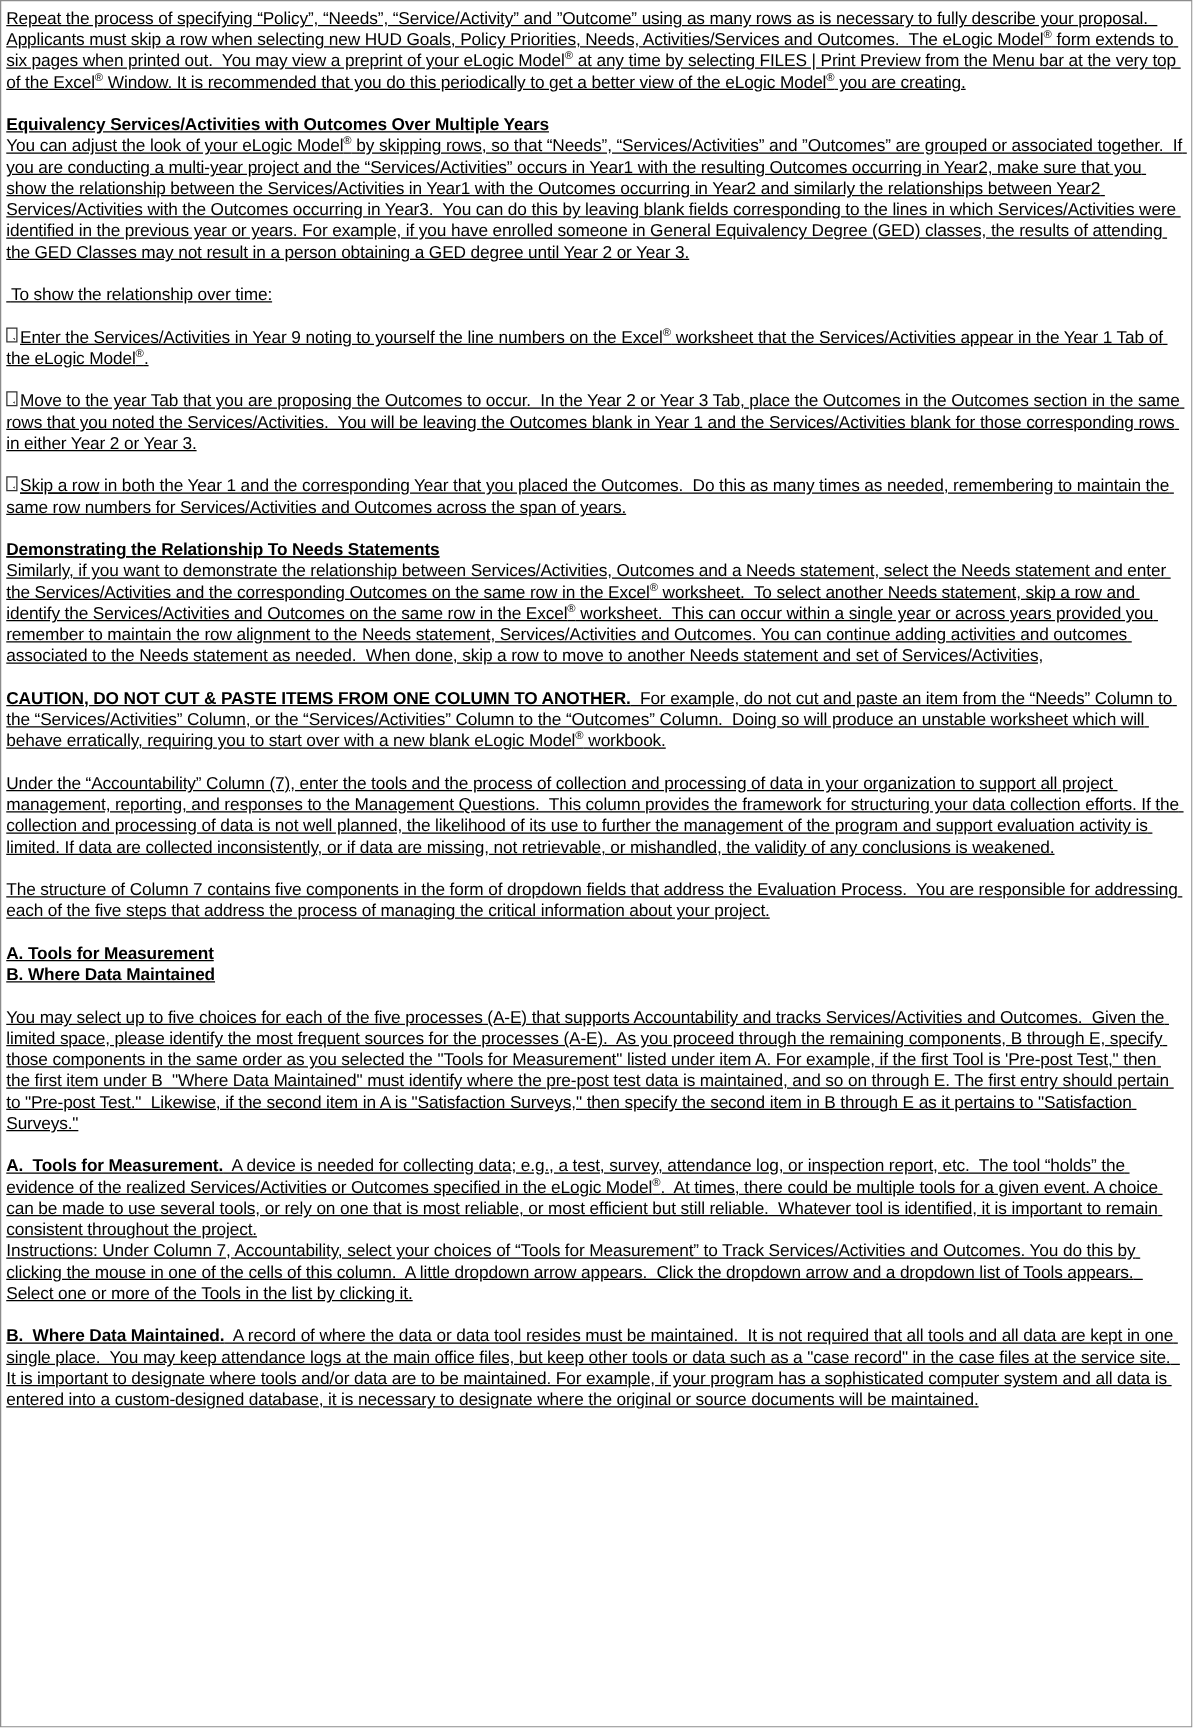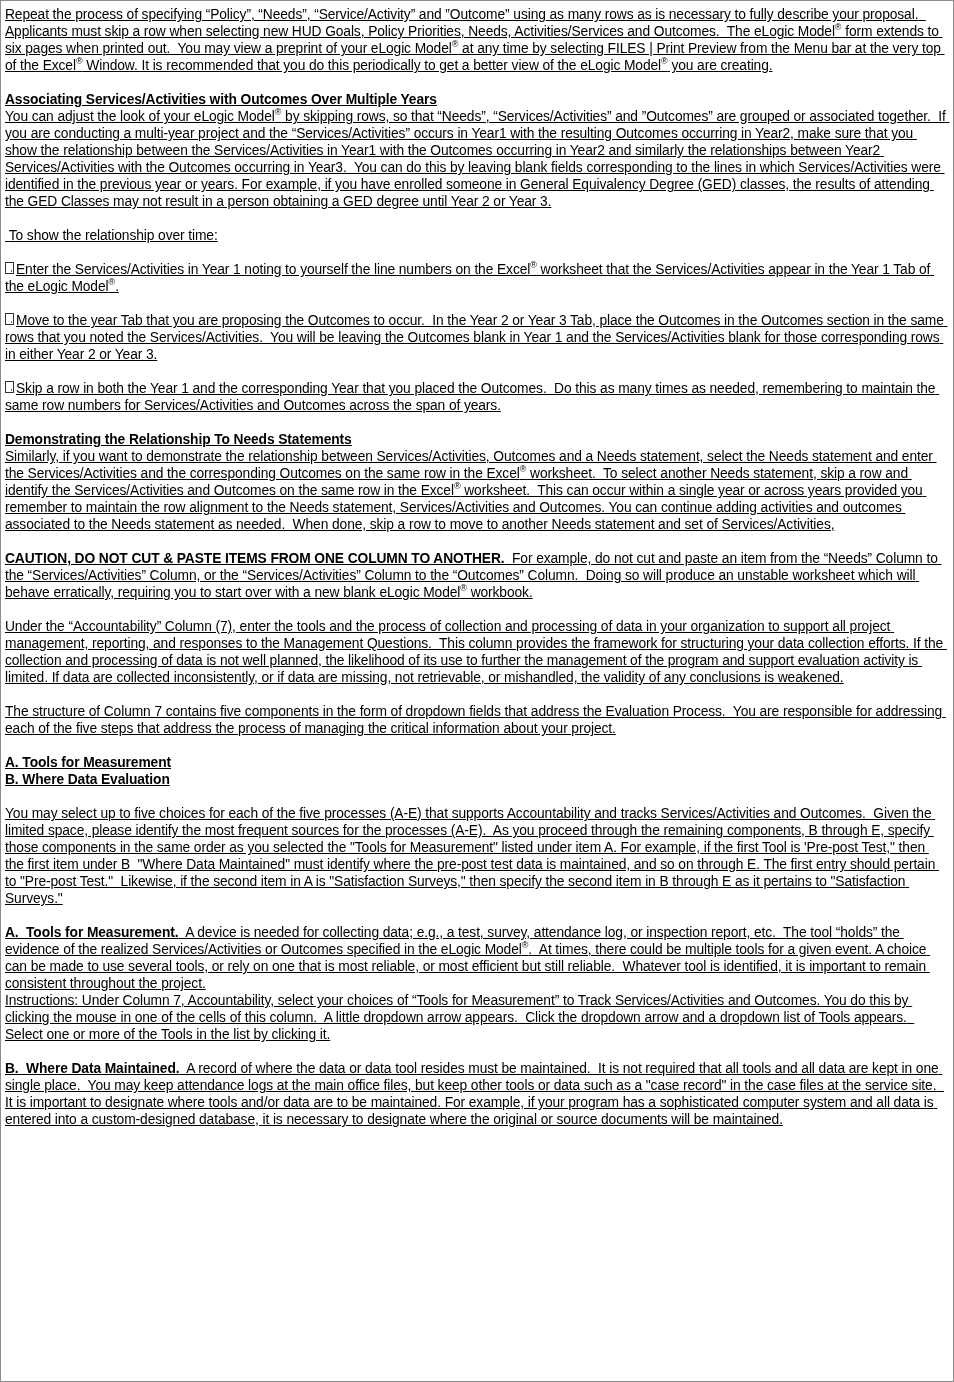--- a/index.html
+++ b/index.html
@@ -26,42 +26,42 @@
     background-position:1.5px 2.5px,4px 6.5px;
     background-repeat:no-repeat;
   }
 </style>
 </head>
 <body>
 
 <main class="page" style="background: rgb(255, 255, 255); border-color: rgb(140, 140, 140); color: rgb(0, 0, 0);">
     <div class="para body-para"><span class="run">Repeat the process of specifying “Policy”, “Needs”, “Service/Activity” and ”Outcome” using as many rows as is necessary to fully describe your proposal.  Applicants must skip a row when selecting new HUD Goals, Policy Priorities, Needs, Activities/Services and Outcomes.  The eLogic Model</span><sup class="run">®</sup><span class="run"> form extends to six pages when printed out.  You may view a preprint of your eLogic Model</span><sup class="run">®</sup><span class="run"> at any time by selecting FILES | Print Preview from the Menu bar at the very top of the Excel</span><sup class="run">®</sup><span class="run"> Window. It is recommended that you do this periodically to get a better view of the eLogic Model</span><sup class="run">®</sup><span class="run"> you are creating.</span></div>
     <div class="spacer"></div>
-    <div class="para heading"><span class="run b">Associating Services/Activities with Outcomes Over Multiple Years</span></div>
+    <div class="para heading"><span class="run b">Equivalency Services/Activities with Outcomes Over Multiple Years</span></div>
     <div class="para body-para"><span class="run">You can adjust the look of your eLogic Model</span><sup class="run">®</sup><span class="run"> by skipping rows, so that “Needs”, “Services/Activities” and ”Outcomes” are grouped or associated together.  If you are conducting a multi-year project and the “Services/Activities” occurs in Year1 with the resulting Outcomes occurring in Year2, make sure that you show the relationship between the Services/Activities in Year1 with the Outcomes occurring in Year2 and similarly the relationships between Year2 Services/Activities with the Outcomes occurring in Year3.  You can do this by leaving blank fields corresponding to the lines in which Services/Activities were identified in the previous year or years. For example, if you have enrolled someone in General Equivalency Degree (GED) classes, the results of attending the GED Classes may not result in a person obtaining a GED degree until Year 2 or Year 3.</span></div>
     <div class="spacer"></div>
     <div class="para body-para"><span class="run"> To show the relationship over time:</span></div>
     <div class="spacer"></div>
-    <div class="para body-para"><span class="missing-glyph"></span><span class="run">Enter the Services/Activities in Year 1 noting to yourself the line numbers on the Excel</span><sup class="run">®</sup><span class="run"> worksheet that the Services/Activities appear in the Year 1 Tab of the eLogic Model</span><sup class="run">®</sup><span class="run">.</span></div>
+    <div class="para body-para"><span class="missing-glyph"></span><span class="run">Enter the Services/Activities in Year 9 noting to yourself the line numbers on the Excel</span><sup class="run">®</sup><span class="run"> worksheet that the Services/Activities appear in the Year 1 Tab of the eLogic Model</span><sup class="run">®</sup><span class="run">.</span></div>
     <div class="spacer"></div>
     <div class="para body-para"><span class="missing-glyph"></span><span class="run">Move to the year Tab that you are proposing the Outcomes to occur.  In the Year 2 or Year 3 Tab, place the Outcomes in the Outcomes section in the same rows that you noted the Services/Activities.  You will be leaving the Outcomes blank in Year 1 and the Services/Activities blank for those corresponding rows in either Year 2 or Year 3.</span></div>
     <div class="spacer"></div>
     <div class="para body-para"><span class="missing-glyph"></span><span class="run u">Skip a row</span><span class="run"> in both the Year 1 and the corresponding Year that you placed the Outcomes.  Do this as many times as needed, remembering to maintain the same row numbers for Services/Activities and Outcomes across the span of years.</span></div>
     <div class="spacer"></div>
     <div class="para heading"><span class="run b u">Demonstrating the Relationship To Needs Statements</span></div>
     <div class="para body-para"><span class="run">Similarly, if you want to demonstrate the relationship between Services/Activities, Outcomes and a Needs statement, select the Needs statement and enter the Services/Activities and the corresponding Outcomes on the same row in the Excel</span><sup class="run">®</sup><span class="run"> worksheet.  To select another Needs statement, </span><span class="run u">skip a row</span><span class="run"> and identify the Services/Activities and Outcomes on the same row in the Excel</span><sup class="run">®</sup><span class="run"> worksheet.  This can occur within a single year or across years provided you remember to maintain the row alignment to the Needs statement, Services/Activities and Outcomes. You can continue adding activities and outcomes associated to the Needs statement as needed.  When done, skip a row to move to another Needs statement and set of Services/Activities,</span></div>
     <div class="spacer"></div>
     <div class="para body-para"><span class="run b">CAUTION, DO NOT CUT &amp; PASTE ITEMS FROM ONE COLUMN TO ANOTHER.</span><span class="run">  For example, do not cut and paste an item from the “Needs” Column to the “Services/Activities” Column, or the “Services/Activities” Column to the “Outcomes” Column.  Doing so will produce an unstable worksheet which will behave erratically, requiring you to start over with a new blank eLogic Model</span><sup class="run">®</sup><span class="run"> workbook.</span></div>
     <div class="spacer"></div>
     <div class="para body-para"><span class="run">Under the “Accountability” Column (7), enter the tools and the process of collection and processing of data in your organization to support all project management, reporting, and responses to the Management Questions.  This column provides the framework for structuring your data collection efforts. If the collection and processing of data is not well planned, the likelihood of its use to further the management of the program and support evaluation activity is limited. If data are collected inconsistently, or if data are missing, not retrievable, or mishandled, the validity of any conclusions is weakened.</span></div>
     <div class="spacer"></div>
     <div class="para body-para"><span class="run">The structure of Column 7 contains five components in the form of dropdown fields that address the Evaluation Process.  You are responsible for addressing each of the five steps that address the process of managing the critical information about your project.</span></div>
     <div class="spacer"></div>
     <div class="para list-line"><span class="run b">A. Tools for Measurement</span></div>
-    <div class="para list-line"><span class="run b">B. Where Data Evaluation</span></div>
+    <div class="para list-line"><span class="run b">B. Where Data Maintained</span></div>
     <div class="spacer"></div>
     <div class="para body-para"><span class="run">You may select up to five choices for each of the five processes (A-E) that supports Accountability and tracks Services/Activities and Outcomes.  Given the limited space, please identify the most frequent sources for the processes (A-E).  As you proceed through the remaining components, B through E, specify those components in the same order as you selected the "Tools for Measurement" listed under item A. For example, if the first Tool is 'Pre-post Test," then the first item under B  "Where Data Maintained" must identify where the pre-post test data is maintained, and so on through E. The first entry should pertain to "Pre-post Test."  Likewise, if the second item in A is "Satisfaction Surveys," then specify the second item in B through E as it pertains to "Satisfaction Surveys."</span></div>
     <div class="spacer"></div>
     <div class="para body-para"><span class="run b">A.  Tools for Measurement.</span><span class="run">  A device is needed for collecting data; e.g., a test, survey, attendance log, or inspection report, etc.  The tool “holds” the evidence of the realized Services/Activities or Outcomes specified in the eLogic Model</span><sup class="run">®</sup><span class="run">.  At times, there could be multiple tools for a given event. A choice can be made to use several tools, or rely on one that is most reliable, or most efficient but still reliable.  Whatever tool is identified, it is important to remain consistent throughout the project.</span></div>
     <div class="para body-para"><span class="run">Instructions: Under Column 7, Accountability, select your choices of “Tools for Measurement” to Track Services/Activities and Outcomes. You do this by clicking the mouse in one of the cells of this column.  A little dropdown arrow appears.  Click the dropdown arrow and a dropdown list of Tools appears.  Select one or more of the Tools in the list by clicking it.</span></div>
     <div class="spacer"></div>
     <div class="para body-para"><span class="run b">B.  Where Data Maintained.</span><span class="run">  A record of where the data or data tool resides must be maintained.  It is not required that all tools and all data are kept in one single place.  You may keep attendance logs at the main office files, but keep other tools or data such as a "case record" in the case files at the service site.  It is important to designate where tools and/or data are to be maintained. For example, if your program has a sophisticated computer system and all data is entered into a custom-designed database, it is necessary to designate where the original or source documents will be maintained.</span></div>
   </main>
 
 </body></html>

